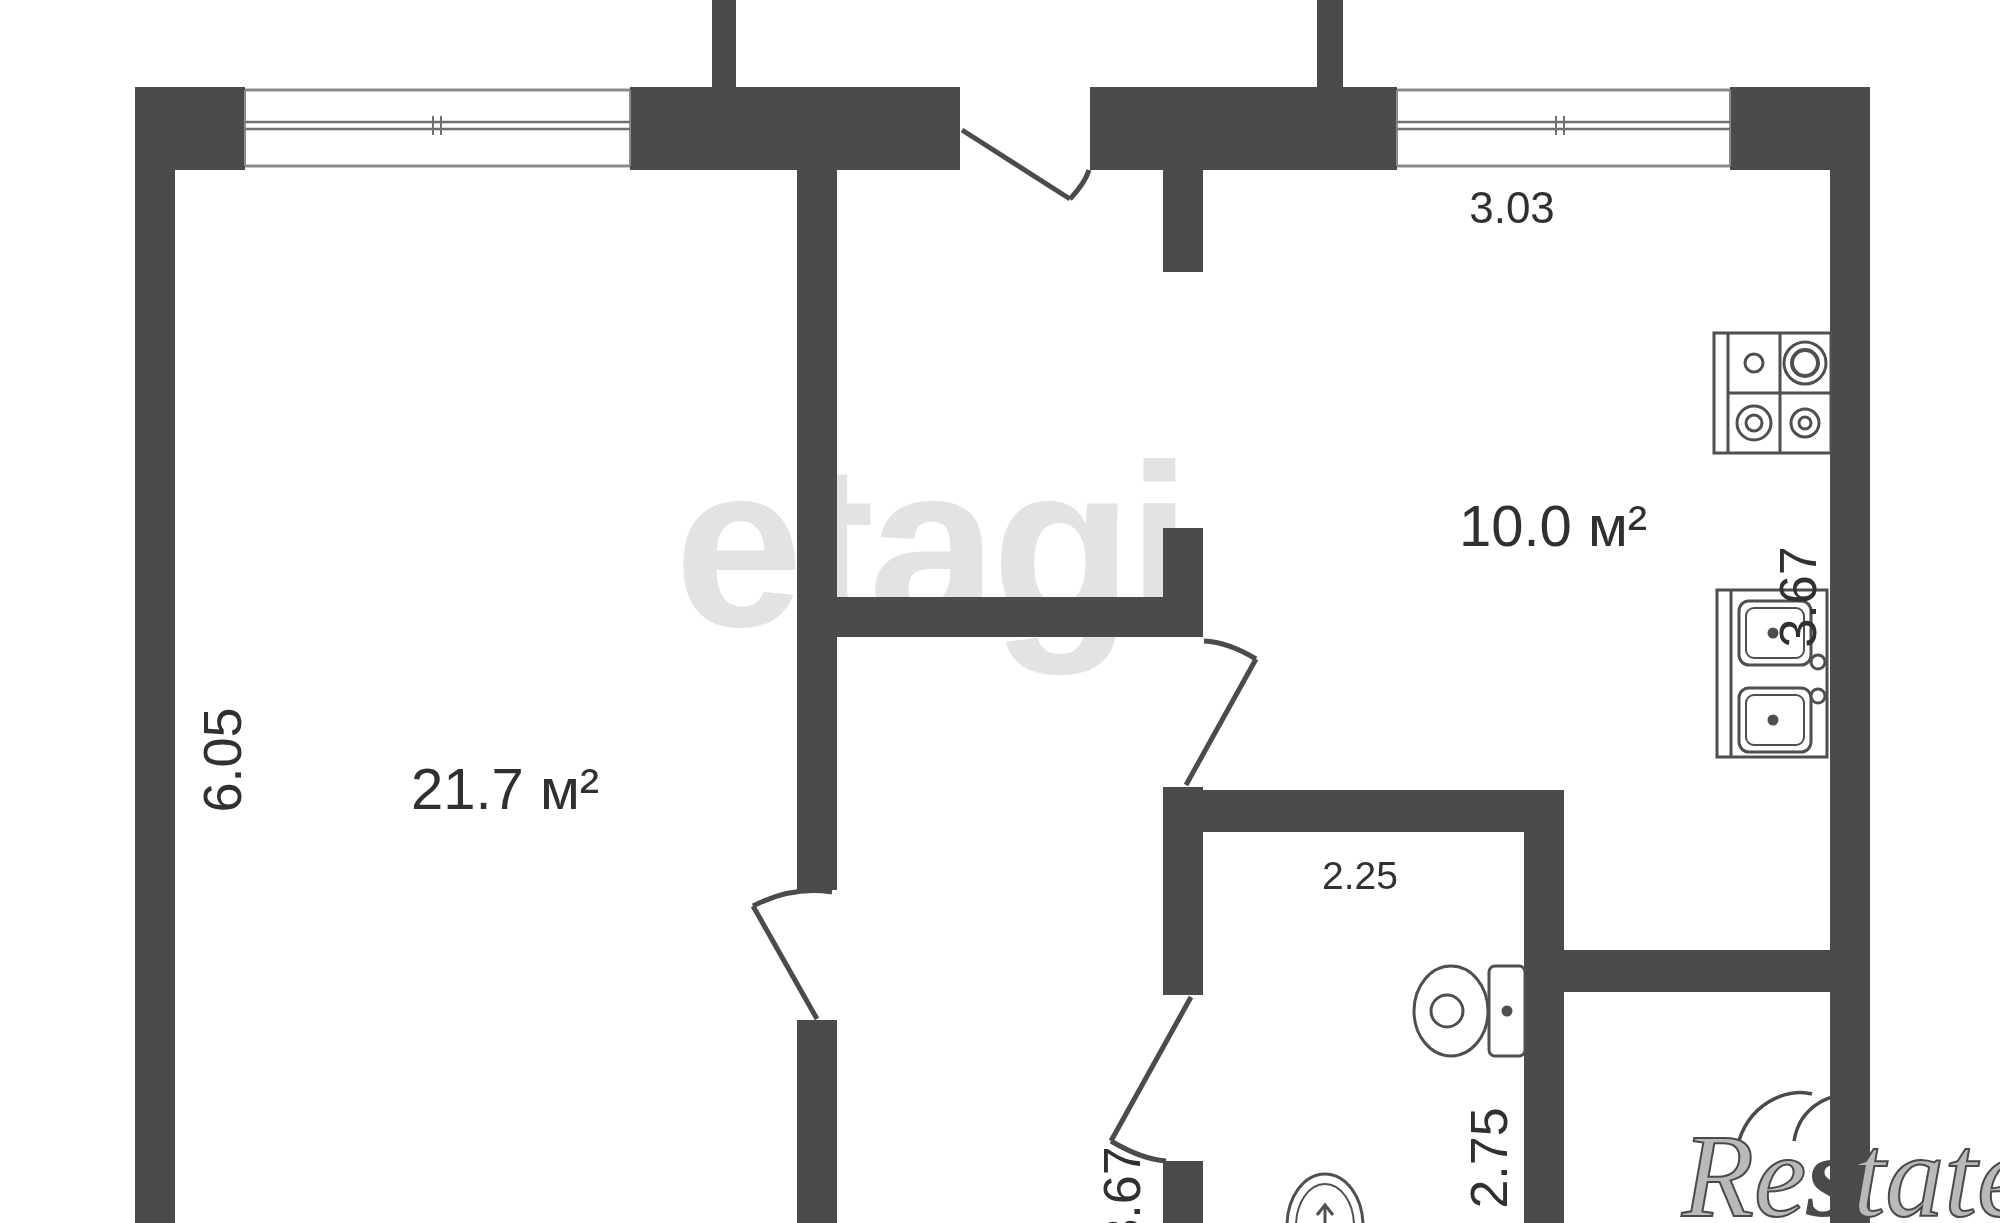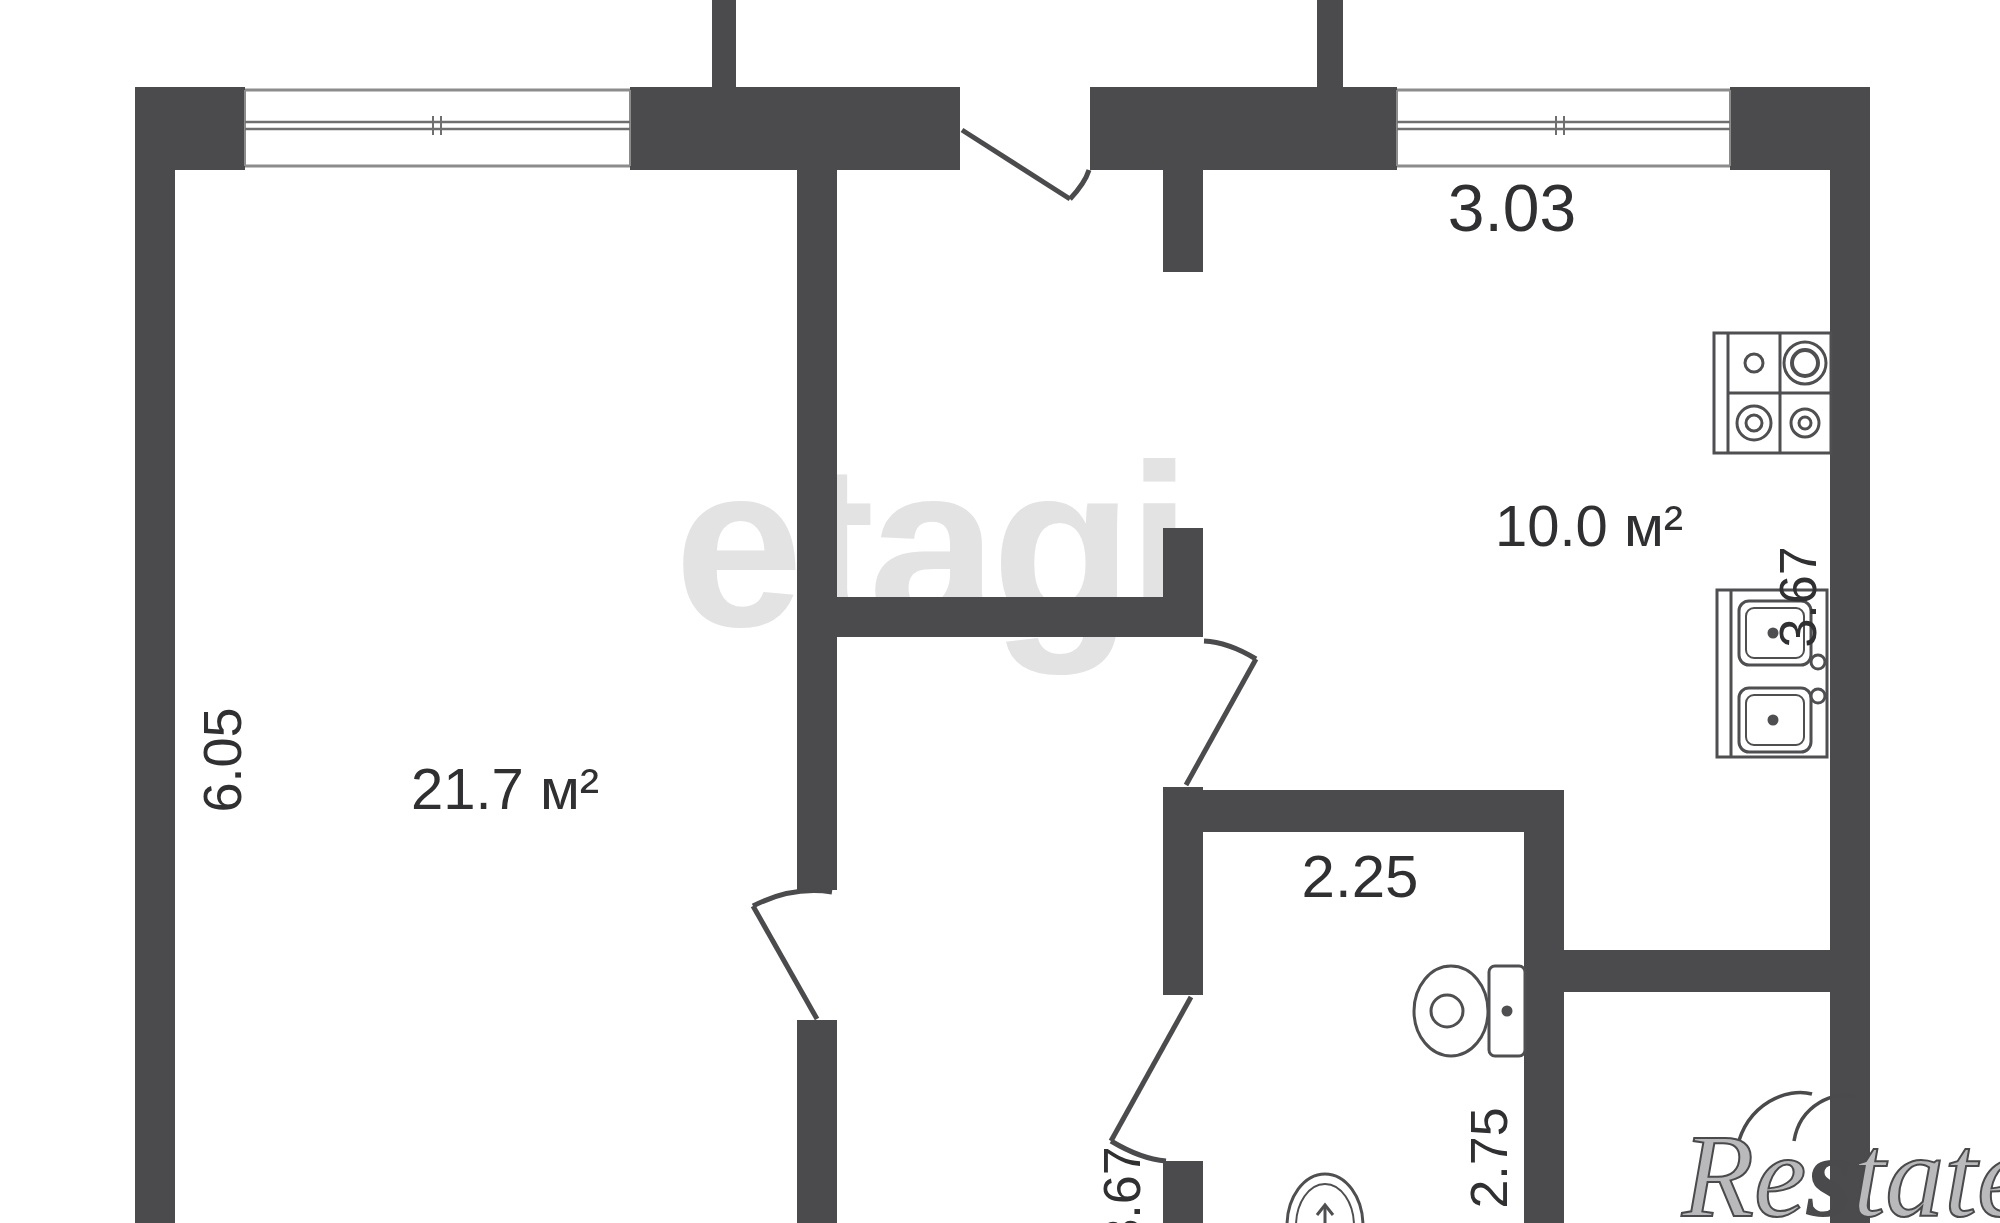--- a/index.html
+++ b/index.html
@@ -157,24 +157,24 @@
 
     <g stroke="#4a4a4c" stroke-width="3.5" fill="none">
       <path d="M1737,1148 C1747,1103 1788,1087 1812,1094"></path>
       <path d="M1794,1141 C1800,1104 1836,1090 1855,1097"></path>
     </g>
   </svg>
 
   <div class="lbl area-lbl" style="left:505px;top:788px;">21.7 м²</div>
   <div class="lbl dim-lbl rot" style="left:222px;top:760px;font-size:54px;">6.05</div>
 
-  <div class="lbl area-lbl" style="left:1553px;top:525px;margin-left:36px;">10.0 м²</div>
-  <div class="lbl dim-lbl" style="left:1512px;top:208px;font-size:66px;">3.03</div>
+  <div class="lbl area-lbl" style="left:1553px;top:525px;">10.0 м²</div>
+  <div class="lbl dim-lbl" style="left:1512px;top:208px;font-size:44px;">3.03</div>
   <div class="lbl dim-lbl rot" style="left:1798px;top:597px;">3.67</div>
 
-  <div class="lbl dim-lbl" style="left:1360px;top:876px;font-size:60px;">2.25</div>
+  <div class="lbl dim-lbl" style="left:1360px;top:876px;font-size:39px;">2.25</div>
   <div class="lbl dim-lbl rot" style="left:1489px;top:1158px;">2.75</div>
 
   <div class="lbl dim-lbl rot" style="left:1122px;top:1197px;">3.67</div>
 
   <div id="wm-restate"><span>Re</span><span class="wm-s">s</span><span>tate</span></div>
 
 </div>
 
 </body></html>

